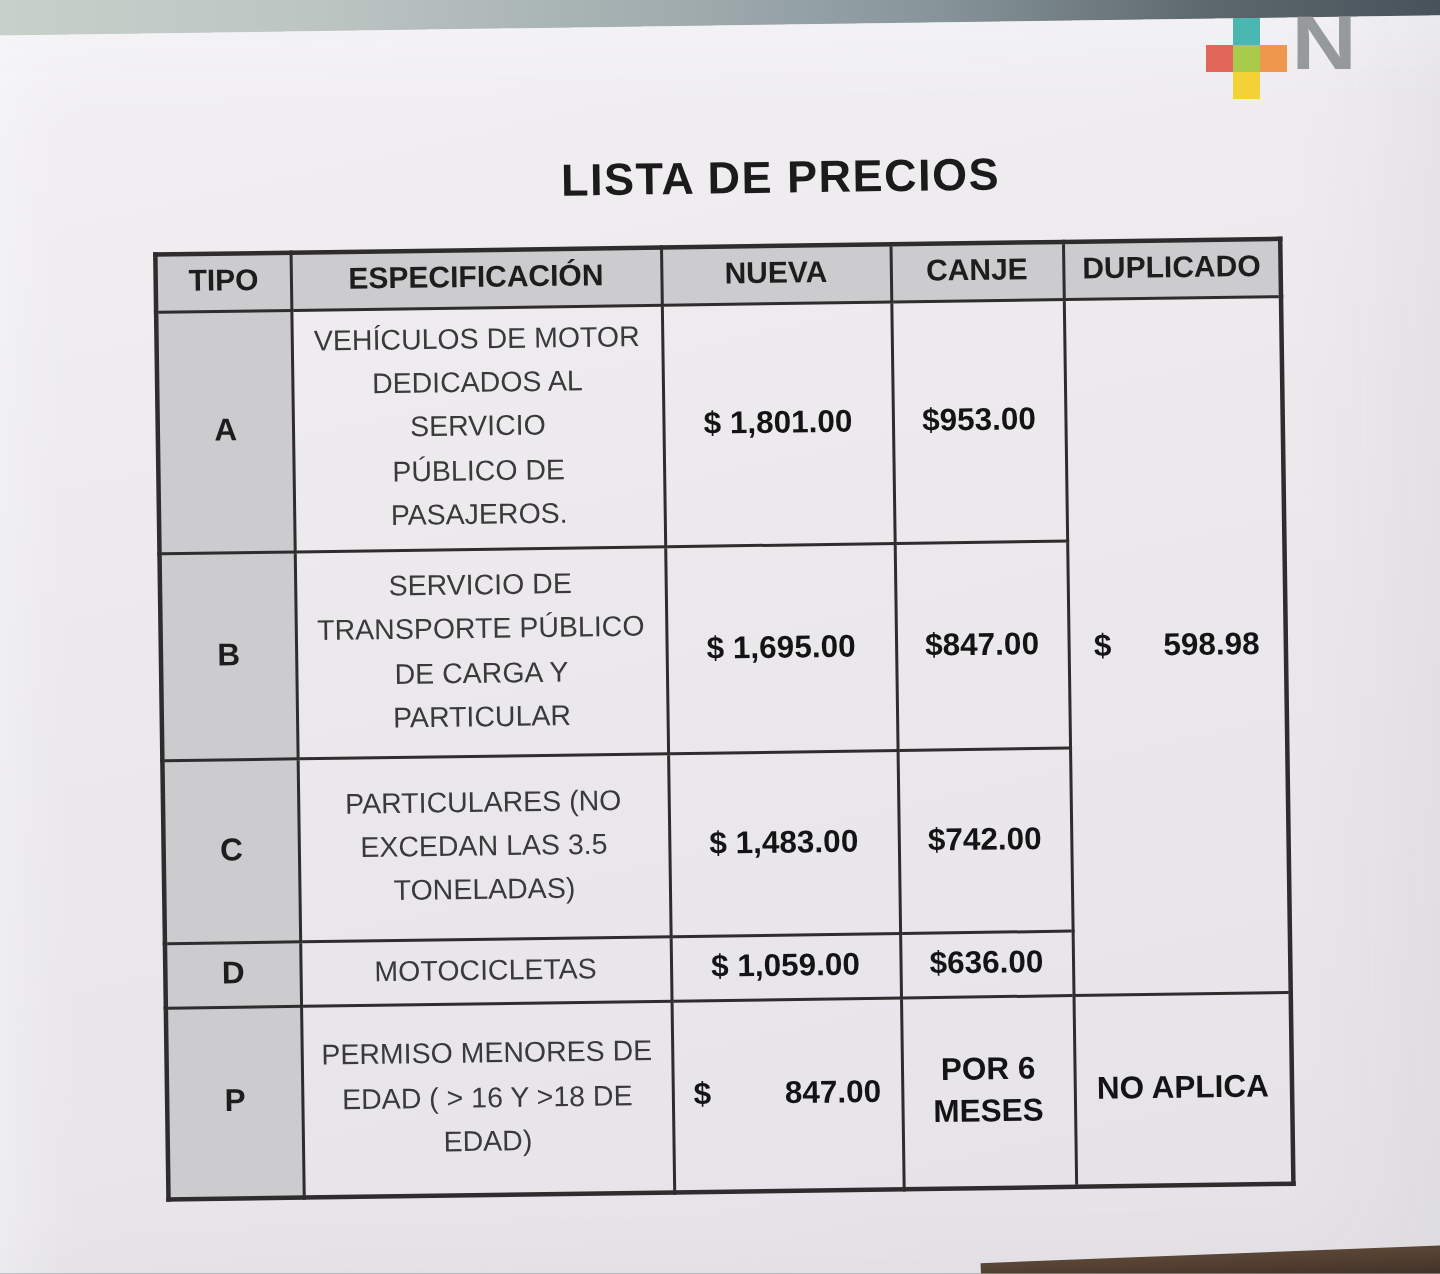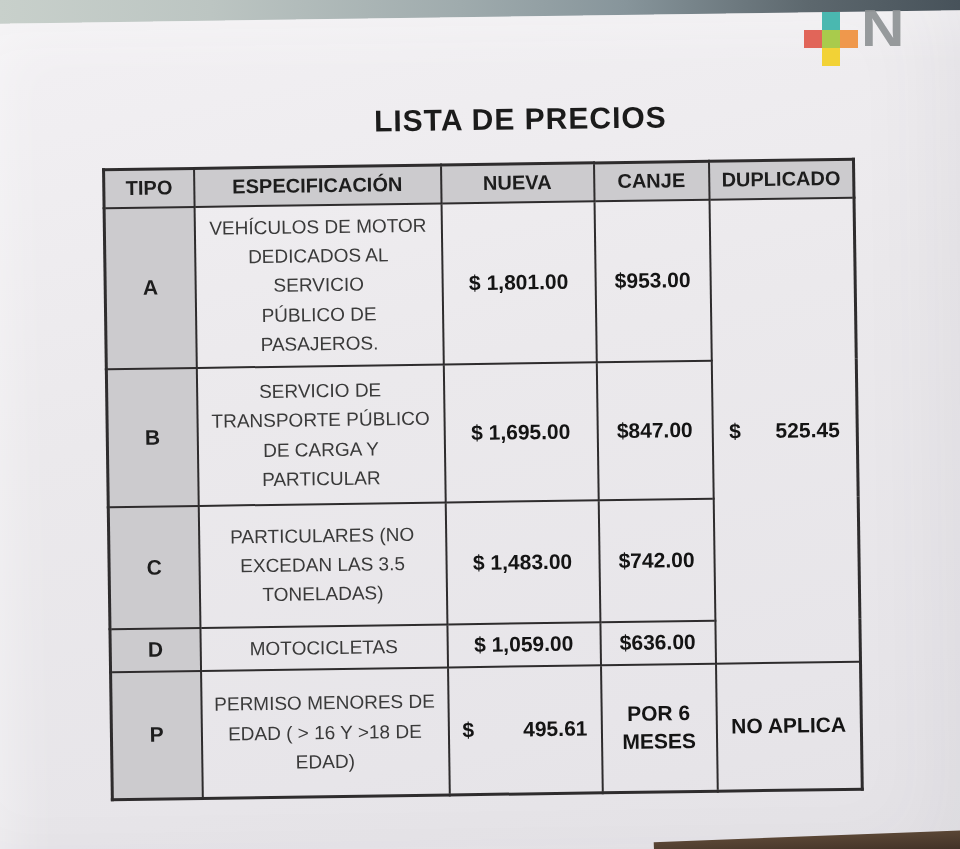--- a/index.html
+++ b/index.html
@@ -114,21 +114,21 @@
       <tr style="height:120px">
         <td class="tipo">A</td>
         <td class="spec">VEHÍCULOS DE MOTOR
 DEDICADOS AL SERVICIO
 PÚBLICO DE PASAJEROS.</td>
         <td class="money">$ 1,801.00</td>
         <td class="money">$953.00</td>
         <td rowspan="4">
           <div class="money-split">
             <span>$</span>
-            <span>525.45</span>
+            <span>598.98</span>
           </div>
         </td>
       </tr>
 
       <tr style="height:138px">
         <td class="tipo">B</td>
         <td class="spec">SERVICIO DE
 TRANSPORTE PÚBLICO
 DE CARGA Y PARTICULAR</td>
         <td class="money">$ 1,695.00</td>
@@ -152,21 +152,21 @@
       </tr>
 
       <tr style="height:127px">
         <td class="tipo">P</td>
         <td class="spec">PERMISO MENORES DE
 EDAD ( &gt; 16 Y &gt;18 DE
 EDAD)</td>
         <td>
           <div class="money-split" style="padding:0 13px">
             <span>$</span>
-            <span>495.61</span>
+            <span>847.00</span>
           </div>
         </td>
         <td class="money">POR 6
 MESES</td>
         <td class="money">NO APLICA</td>
       </tr>
     </tbody>
       </table>
   </div>
 

